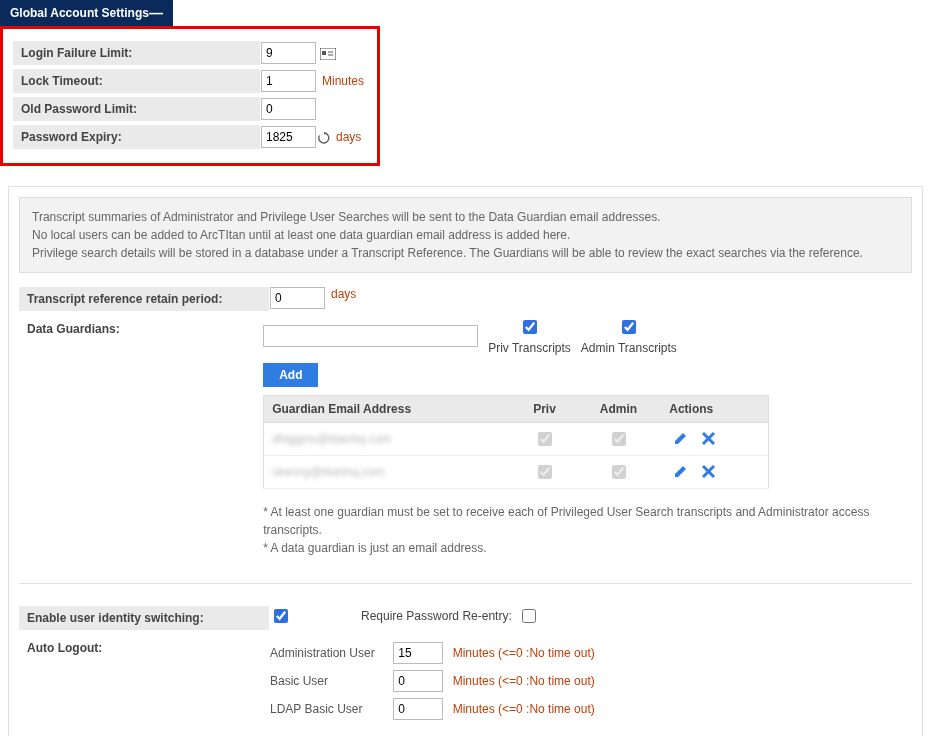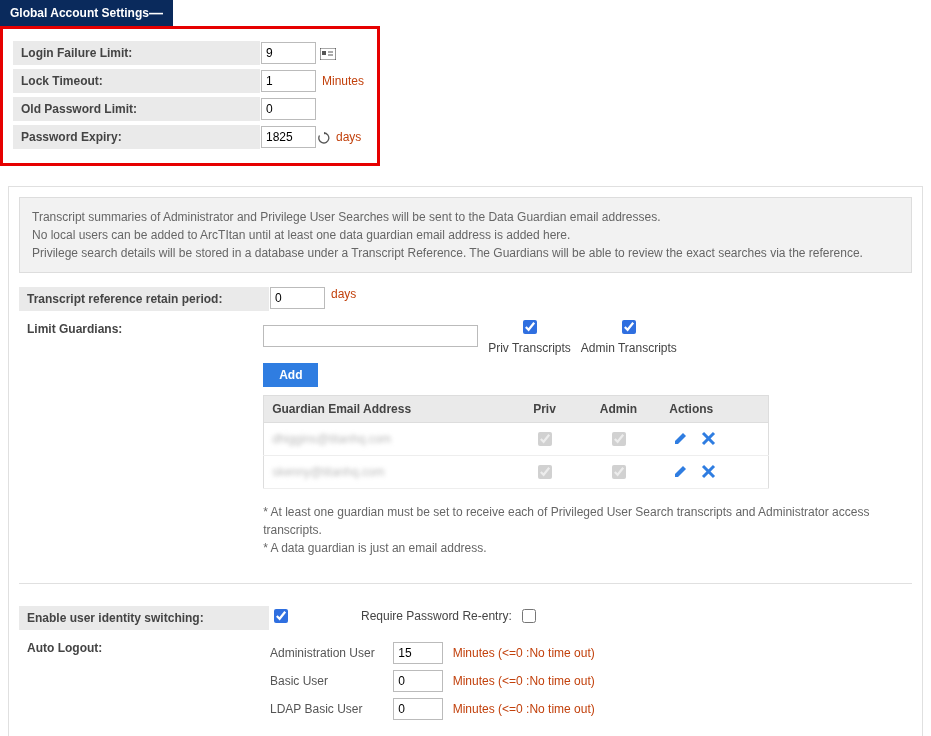--- a/index.html
+++ b/index.html
@@ -221,21 +221,21 @@
     <div>Privilege search details will be stored in a database under a Transcript Reference. The Guardians will be able to review the exact searches via the reference.</div>
   </div>
 
   <div class="row2">
     <div class="field-label" style="width:251px;">Transcript reference retain period:</div>
     <input class="field-input" value="0" style="">
     <span class="field-unit">days</span>
   </div>
 
   <div class="row2">
-    <div class="field-label-plain">Limit Guardians:</div>
+    <div class="field-label-plain">Data Guardians:</div>
     <div class="right-col">
       <div style="display:flex; align-items:center;">
         <input class="text-input" type="text" style="">
         <label class="checkbox-wrap">
           <input type="checkbox" checked="" style="">
           <span>Priv Transcripts</span>
         </label>
         <label class="checkbox-wrap">
           <input type="checkbox" checked="" style="">
           <span>Admin Transcripts</span>

